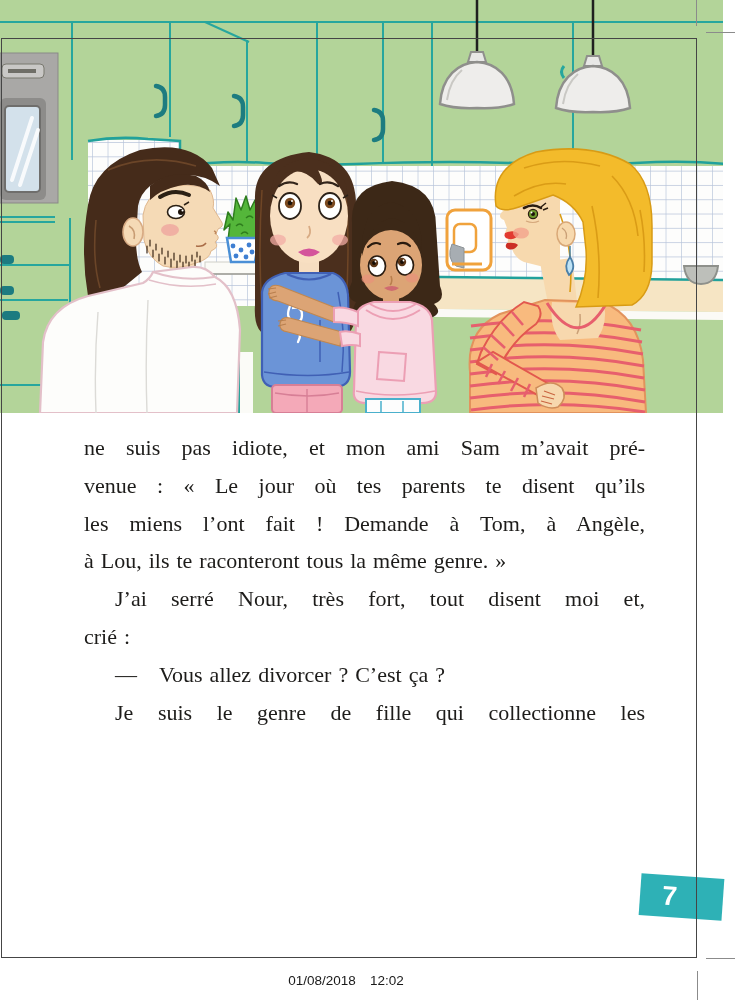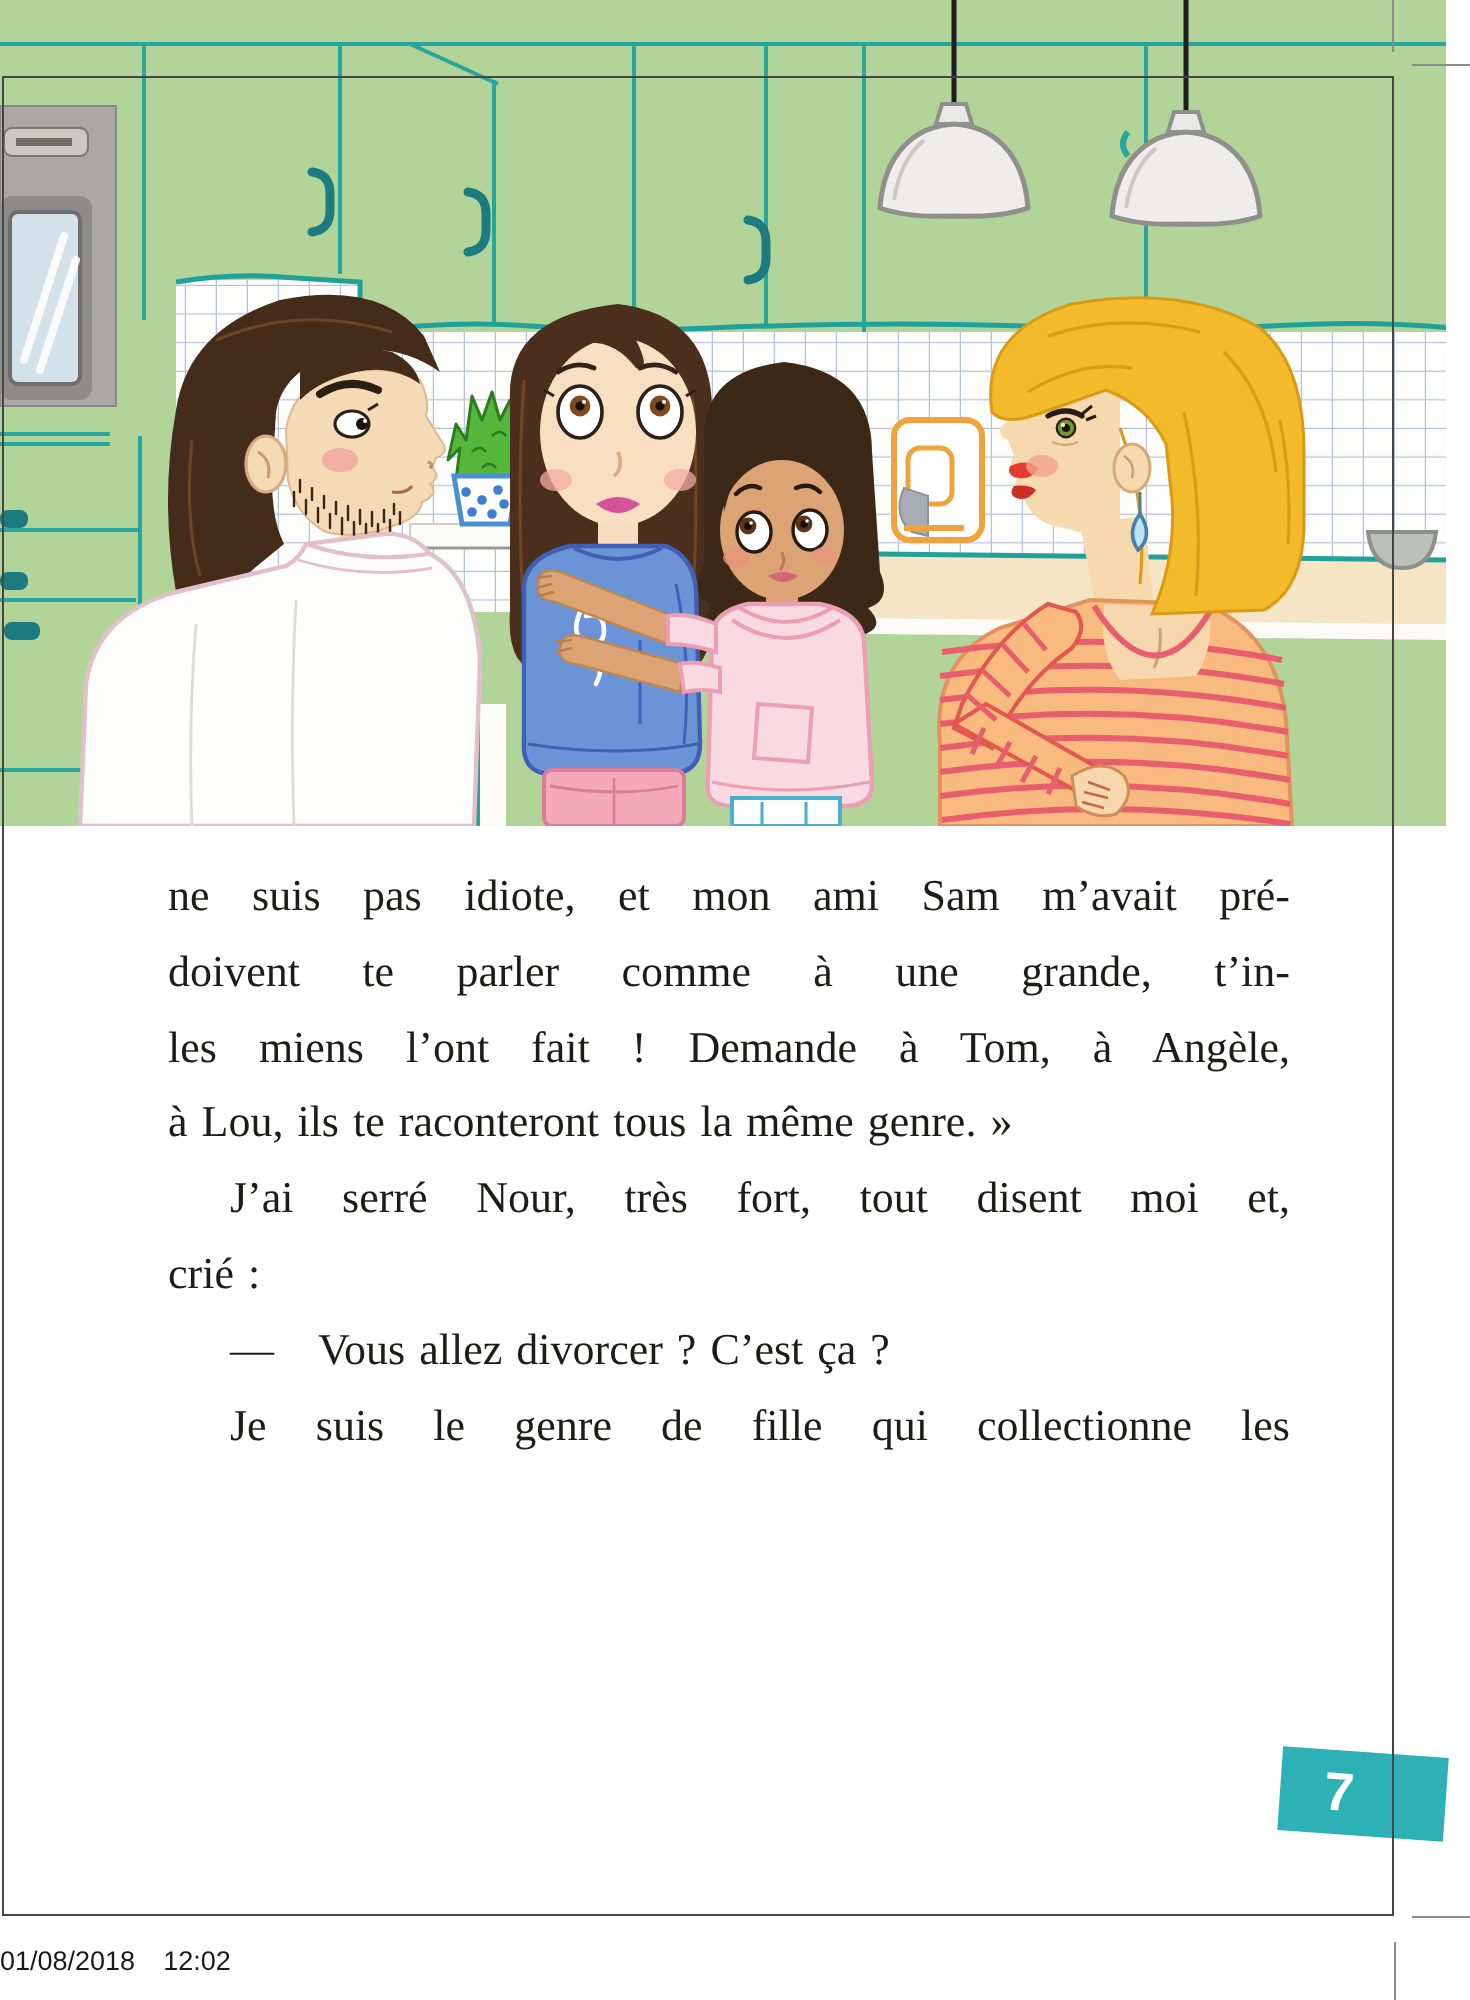--- a/index.html
+++ b/index.html
@@ -14,21 +14,21 @@
            border:1px solid #454545;box-sizing:border-box;pointer-events:none;z-index:20;}
   .cm{position:absolute;background:#8b8b8b;z-index:20;}
   .cm.tr-v{left:696px;top:0;width:1px;height:26px;}
   .cm.tr-h{left:706px;top:32px;width:29px;height:1px;}
   .cm.br-h{left:706px;top:958px;width:29px;height:1px;}
   .cm.br-v{left:697px;top:971px;width:1px;height:29px;}
   .badge{position:absolute;left:640px;top:876px;width:83px;height:42px;background:#2eb1b6;
          transform:rotate(4deg);z-index:10;display:flex;align-items:center;}
   .badge span{font-family:"Liberation Sans","DejaVu Sans",sans-serif;font-weight:bold;
          font-size:27px;color:#ffffff;padding-left:22px;}
-  .stamp{position:absolute;left:0;top:973px;width:692px;text-align:left;z-index:5;
+  .stamp{position:absolute;left:0;top:973px;width:692px;text-align:center;z-index:5;
          font-family:"Liberation Sans","DejaVu Sans",sans-serif;font-size:13.5px;color:#1a1a1a;}
   .stamp .t{margin-left:14px;}
 </style>
 </head>
 <body>
 
 <div class="illustration">
 <svg width="723" height="413" viewBox="0 0 723 413" xmlns="http://www.w3.org/2000/svg">
   <defs>
     <pattern id="tilegrid" width="15.5" height="14.3" patternUnits="userSpaceOnUse">
@@ -292,21 +292,21 @@
     <g>
       <path d="M570,246 V257" stroke="#49809f" stroke-width="1.5"></path>
       <path d="M570,257 q-7,9 -1,18 q8,-7 1,-18 z" fill="#bfe3f5" stroke="#4a7fa8" stroke-width="1.8"></path>
     </g>
   </g>
 </svg>
 </div>
 
 <div class="textblock">
   <div class="tline just">ne suis pas idiote, et mon ami Sam m’avait pré-</div>
-  <div class="tline just">doivent te parler comme à une grande, t’in-</div>
+  <div class="tline just">venue : « Le jour où tes parents te disent qu’ils</div>
   <div class="tline just">les miens l’ont fait ! Demande à Tom, à Angèle,</div>
   <div class="tline">à Lou, ils te raconteront tous la même genre. »</div>
   <div class="tline just ind">J’ai serré Nour, très fort, tout disent moi et,</div>
   <div class="tline">crié :</div>
   <div class="tline ind">— Vous allez divorcer ? C’est ça ?</div>
   <div class="tline just ind">Je suis le genre de fille qui collectionne les</div>
 </div>
 
 <div class="badge">
   <span>7</span>

